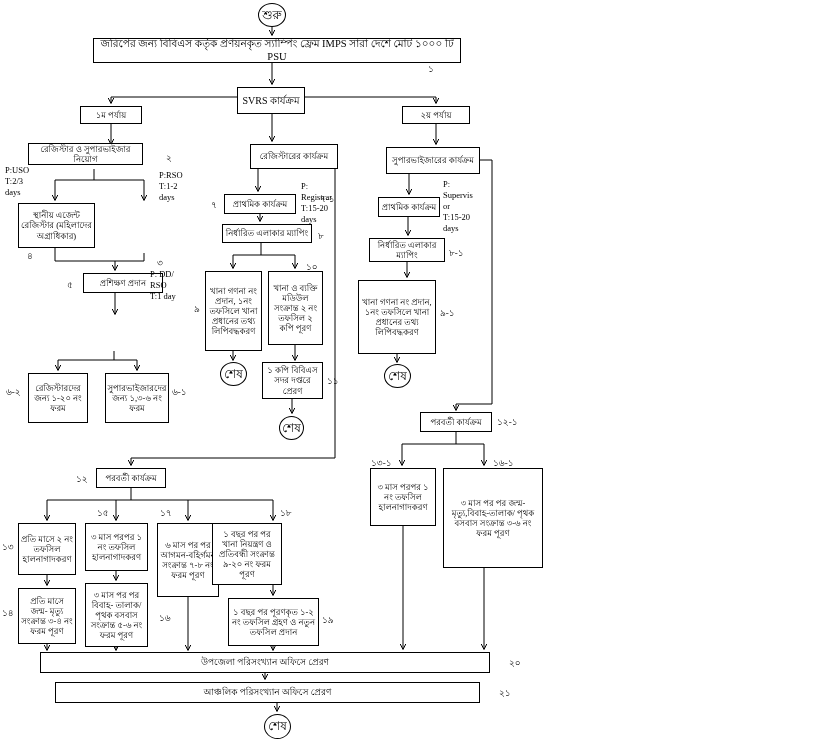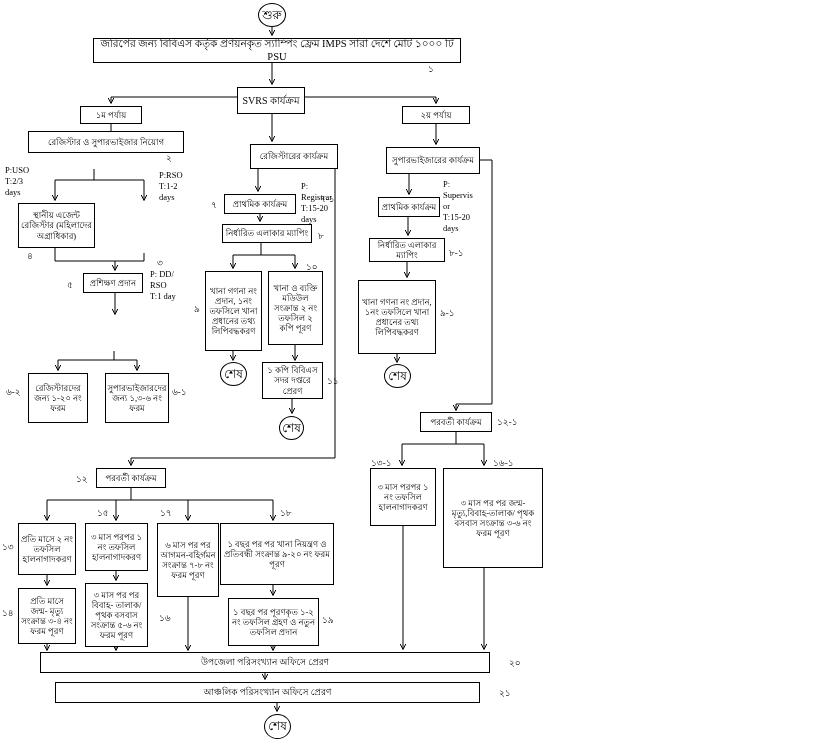--- a/index.html
+++ b/index.html
@@ -90,23 +90,23 @@
       <path marker-end="url(#ah)" d="M277 703 V711"></path>
     </g>
   </svg>
 
   <div class="box circle" style="left:258px;top:3px;width:28px;height:24px">শুরু</div>
   <div class="box" style="left:93px;top:38px;width:368px;height:25px;font-size:10.5px">জরিপের জন্য বিবিএস কর্তৃক প্রণয়নকৃত স্যাম্পিং ফ্রেম IMPS  সারা দেশে  মোট ১০০০ টি  PSU</div>
   <div class="box" style="left:237px;top:87px;width:68px;height:27px;font-size:10px">SVRS কার্যক্রম</div>
   <div class="box" style="left:80px;top:106px;width:62px;height:18px">১ম পর্যায়</div>
   <div class="box" style="left:402px;top:106px;width:68px;height:18px">২য় পর্যায়</div>
 
-  <div class="box" style="left:28px;top:131px;width:156px;height:22px">রেজিস্টার ও সুপারভাইজার নিয়োগ</div>
+  <div class="box" style="left:28px;top:143px;width:115px;height:22px">রেজিস্টার ও সুপারভাইজার নিয়োগ</div>
   <div class="box" style="left:18px;top:203px;width:77px;height:45px">স্থানীয় এজেন্ট রেজিস্টার (মহিলাদের অগ্রাধিকার)</div>
-  <div class="box" style="left:83px;top:273px;width:60px;height:20px">প্রশিক্ষণ প্রদান</div>
+  <div class="box" style="left:83px;top:273px;width:80px;height:20px">প্রশিক্ষণ প্রদান</div>
   <div class="box" style="left:28px;top:373px;width:60px;height:50px">রেজিস্টারদের জন্য ১-২০ নং ফরম</div>
   <div class="box" style="left:105px;top:373px;width:64px;height:50px">সুপারভাইজারদের জন্য ১,৩-৬ নং ফরম</div>
 
   <div class="box" style="left:250px;top:144px;width:88px;height:25px">রেজিস্টারের কার্যক্রম</div>
   <div class="box" style="left:224px;top:194px;width:72px;height:20px">প্রাথমিক কার্যক্রম</div>
   <div class="box" style="left:222px;top:224px;width:90px;height:19px">নির্ধারিত এলাকার ম্যাপিং</div>
   <div class="box" style="left:205px;top:271px;width:57px;height:80px">খানা গণনা নং প্রদান, ১নং তফসিলে খানা প্রধানের তথ্য লিপিবদ্ধকরণ</div>
   <div class="box" style="left:268px;top:271px;width:55px;height:74px">খানা ও ব্যক্তি মডিউল সংক্রান্ত ২ নং তফসিল ২ কপি পূরণ</div>
   <div class="box circle" style="left:220px;top:362px;width:27px;height:24px">শেষ</div>
   <div class="box" style="left:262px;top:362px;width:61px;height:37px">১ কপি বিবিএস সদর দপ্তরে প্রেরণ</div>
@@ -118,21 +118,21 @@
   <div class="box" style="left:358px;top:280px;width:78px;height:74px">খানা গণনা নং প্রদান, ১নং তফসিলে খানা প্রধানের তথ্য লিপিবদ্ধকরণ</div>
   <div class="box circle" style="left:384px;top:364px;width:27px;height:24px">শেষ</div>
   <div class="box" style="left:420px;top:412px;width:72px;height:20px">পরবর্তী কার্যক্রম</div>
   <div class="box" style="left:370px;top:468px;width:66px;height:58px">৩ মাস পরপর ১ নং তফসিল হালনাগাদকরণ</div>
   <div class="box" style="left:443px;top:468px;width:100px;height:100px">৩ মাস পর পর জন্ম- মৃত্যু,বিবাহ-তালাক/ পৃথক বসবাস সংক্রান্ত ৩-৬ নং ফরম পূরণ</div>
 
   <div class="box" style="left:96px;top:468px;width:70px;height:20px">পরবর্তী কার্যক্রম</div>
   <div class="box" style="left:18px;top:523px;width:58px;height:52px">প্রতি মাসে ২ নং তফসিল হালনাগাদকরণ</div>
   <div class="box" style="left:85px;top:523px;width:63px;height:48px">৩ মাস পরপর ১ নং তফসিল হালনাগাদকরণ</div>
   <div class="box" style="left:157px;top:523px;width:62px;height:74px">৬ মাস পর পর আগমন-বহির্গমন সংক্রান্ত ৭-৮ নং ফরম পূরণ</div>
-  <div class="box" style="left:220px;top:523px;width:114px;height:62px">১ বছর পর পর খানা নিয়ন্ত্রণ ও প্রতিবন্ধী সংক্রান্ত ৯-২০ নং ফরম পূরণ</div>
+  <div class="box" style="left:212px;top:523px;width:70px;height:62px">১ বছর পর পর খানা নিয়ন্ত্রণ ও প্রতিবন্ধী সংক্রান্ত ৯-২০ নং ফরম পূরণ</div>
   <div class="box" style="left:18px;top:588px;width:58px;height:56px">প্রতি মাসে জন্ম- মৃত্যু সংক্রান্ত ৩-৪ নং ফরম পূরণ</div>
   <div class="box" style="left:85px;top:583px;width:63px;height:64px">৩ মাস পর পর বিবাহ- তালাক/পৃথক বসবাস সংক্রান্ত ৫-৬ নং ফরম পূরণ</div>
   <div class="box" style="left:228px;top:598px;width:91px;height:48px">১ বছর পর পূরণকৃত ১-২ নং তফসিল গ্রহণ ও নতুন তফসিল প্রদান</div>
 
   <div class="box" style="left:40px;top:652px;width:450px;height:21px;font-size:9px">উপজেলা পরিসংখ্যান অফিসে প্রেরণ</div>
   <div class="box" style="left:55px;top:682px;width:425px;height:21px;font-size:9px">আঞ্চলিক পরিসংখ্যান অফিসে প্রেরণ</div>
   <div class="box circle" style="left:264px;top:714px;width:27px;height:25px">শেষ</div>
 
   <div class="ann" style="left:5px;top:165px;width:44px">P:USO
 T:2/3

